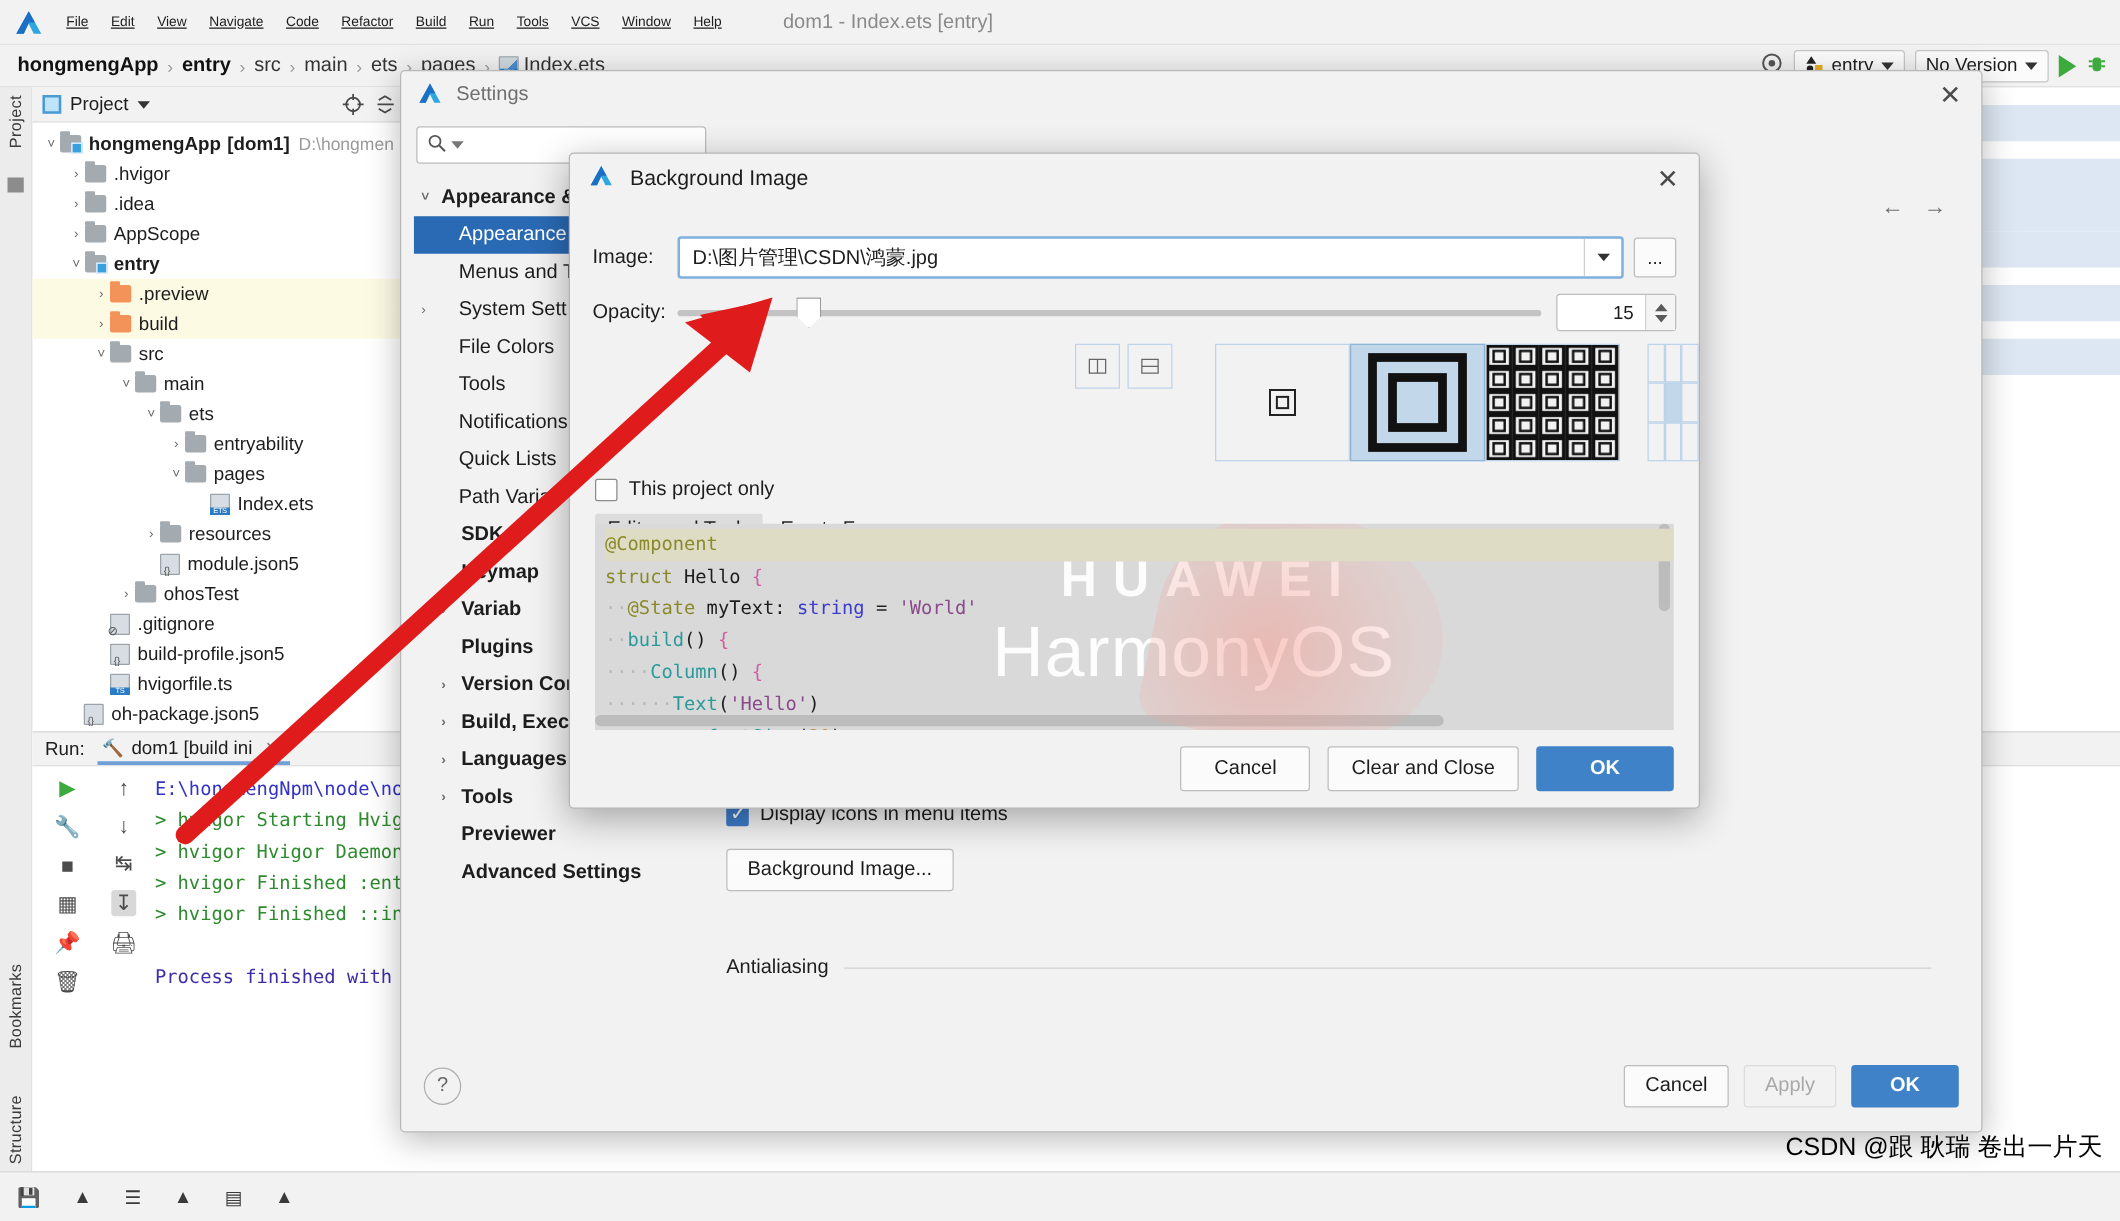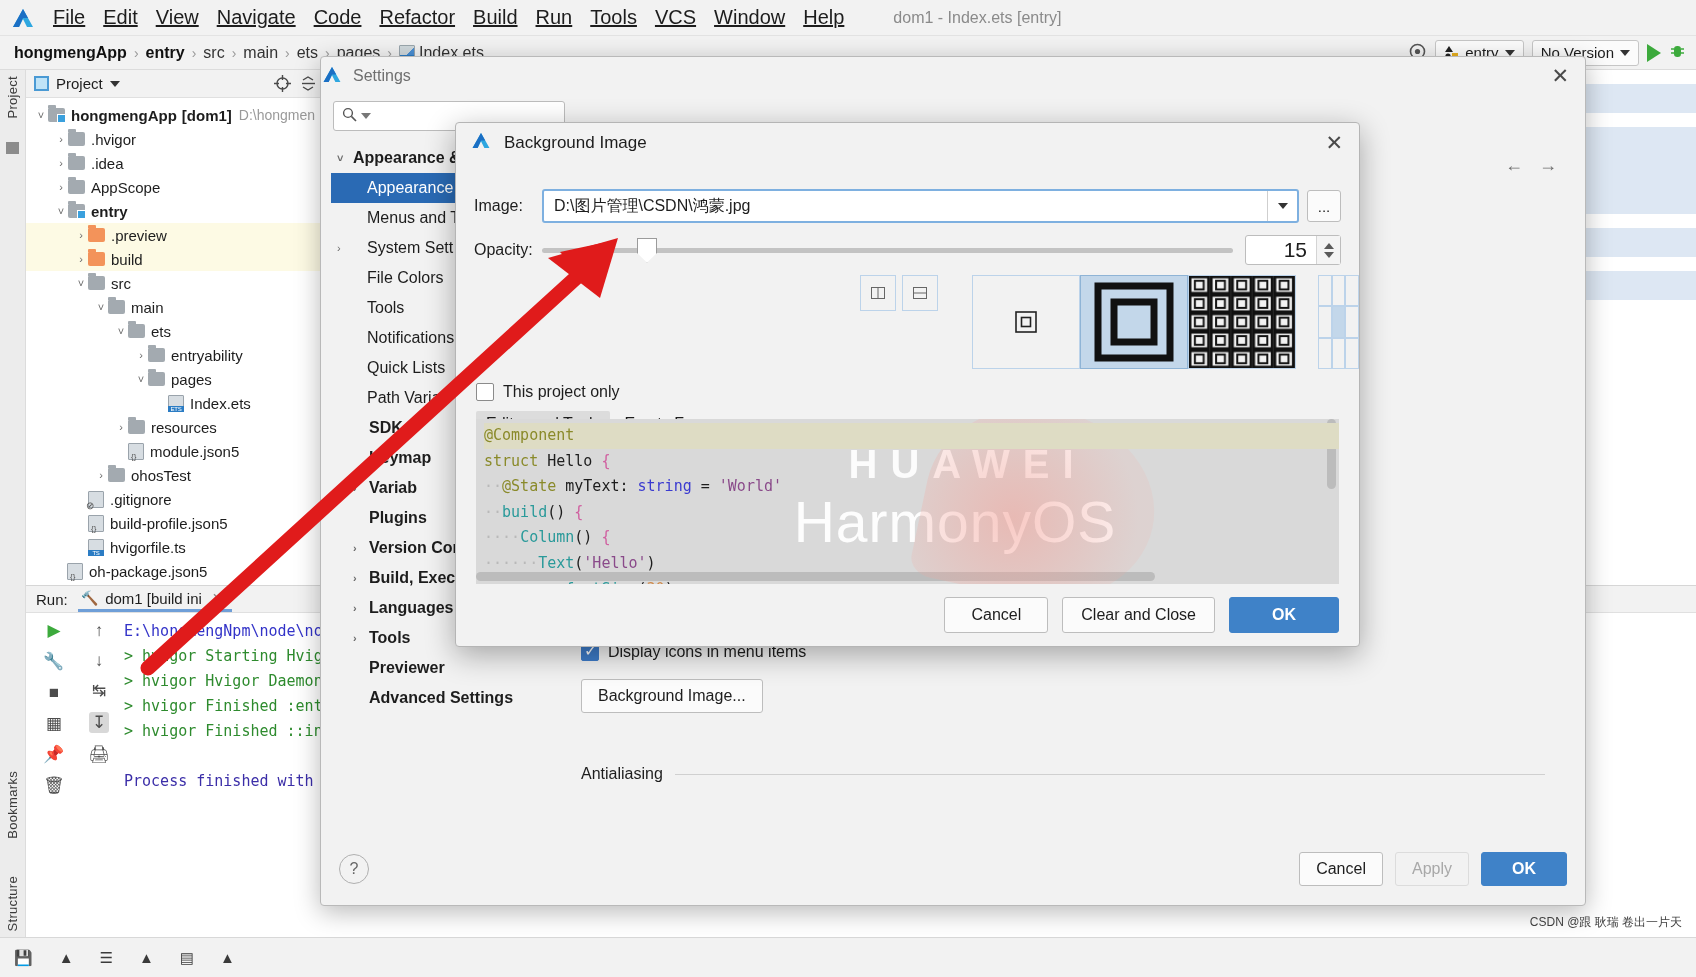--- a/index.html
+++ b/index.html
@@ -16,21 +16,21 @@
   .ide { position:absolute; inset:0; background:#f2f2f2; }
 
   
   .menubar {
     position:absolute; left:0; top:0; width:1696px; height:36px;
     background:#f2f2f2; display:flex; align-items:center;
     border-bottom:1px solid #e3e3e3;
   }
   .ide-logo { width:26px; height:22px; margin-left:10px; margin-right:8px; position:relative; }
   .menu-item {
-    padding:3px 9px; font-size:20px; color:#1d1d1d; cursor:default;
+    padding:3px 9px; font-size:11px; color:#1d1d1d; cursor:default;
     white-space:nowrap;
   }
   .menu-item u { text-decoration:underline; }
   .win-title { margin-left:40px; color:#8a8a8a; font-size:16px; }
 
   
   .crumbbar {
     position:absolute; left:0; top:36px; width:1696px; height:34px;
     background:#f2f2f2; display:flex; align-items:center; padding-left:14px;
     border-bottom:1px solid #dcdcdc;
@@ -138,21 +138,21 @@
   .sb-item{ display:flex; align-items:center; gap:6px; white-space:nowrap;}
 
   
 
   
   .settings {
     position:absolute; left:320px; top:56px; width:1266px; height:850px;
     background:#f2f2f2; border:1px solid #b9b9b9; border-radius:4px;
     box-shadow:0 6px 26px rgba(0,0,0,.28);
   }
-  .st-title { height:38px; display:flex; align-items:center; gap:10px;}
+  .st-title { height:38px; display:flex; align-items:center; padding-left:12px; gap:10px;}
   .st-title .t { color:#6f6f6f; font-size:16px; }
   .st-close { margin-left:auto; margin-right:16px; font-size:21px; color:#4a4a4a; }
   .st-search {
     position:absolute; left:12px; top:44px; width:232px; height:30px;
     border:1px solid #bcbcbc; border-radius:3px; background:#fff;
     display:flex; align-items:center; padding-left:8px; gap:4px; font-size:14px; color:#9a9a9a;
   }
   .st-tree {
     position:absolute; left:10px; top:86px; width:240px; bottom:72px; overflow:hidden; font-size:16px;
   }
@@ -211,21 +211,21 @@
   }
   .dots-btn{ margin-left:8px; width:34px; height:32px; border:1px solid #bdbdbd; background:#fbfbfb;
     border-radius:3px; display:flex; align-items:center; justify-content:center; font-size:15px;}
 
   .slider { flex:1; height:34px; display:flex; align-items:center; position:relative; margin-right:12px;}
   .strack { position:absolute; left:0; right:0; height:5px; background:#c3c3c3; border-radius:3px; }
   .sthumb { position:absolute; left:95px; width:20px; height:25px; background:#fff; border:1px solid #9b9b9b;
      clip-path:polygon(0 0,100% 0,100% 62%,50% 100%,0 62%); }
   .spin { width:96px; height:30px; border:1px solid #bdbdbd; background:#fff; border-radius:3px;
      display:flex; align-items:center; }
-  .spin .val{ flex:1; text-align:right; padding-right:9px; font-size:21px; }
+  .spin .val{ flex:1; text-align:right; padding-right:9px; font-size:15px; }
   .spin .arrows{ width:24px; border-left:1px solid #d4d4d4; height:100%; background:#f4f4f4;
      display:flex; flex-direction:column; align-items:center; justify-content:center; gap:3px;}
   .sp-up{width:0;height:0;border-left:5px solid transparent;border-right:5px solid transparent;border-bottom:6px solid #5a5a5a;}
   .sp-dn{width:0;height:0;border-left:5px solid transparent;border-right:5px solid transparent;border-top:6px solid #5a5a5a;}
 
   .opts { display:flex; align-items:flex-start; gap:0; padding-left:18px; margin-top:8px; }
   .tilegrp{ display:flex; }
   .tile { width:36px; height:36px; border:1px solid #bcd3ea; background:#f2f2f2;
     display:flex; align-items:center; justify-content:center; }
   .bigtile{ width:108px; height:94px; border:1px solid #bcd3ea; display:flex; align-items:center; justify-content:center;}
@@ -264,21 +264,21 @@
   .pscroll i{ position:absolute; left:0; width:80%; height:9px; background:#bcbcbc; border-radius:5px;}
   .pscroll-v{ position:absolute; right:0; top:0; bottom:12px; width:12px;}
   .pscroll-v i{ position:absolute; top:0; width:9px; height:70px; background:#bcbcbc; border-radius:5px;}
 
   .bg-footer{ position:absolute; left:0; right:0; bottom:0; height:62px;
     display:flex; align-items:center; justify-content:flex-end; gap:14px; padding-right:20px;}
 
   
   .arrowOverlay{ position:absolute; left:0; top:0; width:1696px; height:977px; pointer-events:none; z-index:60;}
 
-  .wmark{ position:absolute; right:14px; bottom:46px; color:#404040; font-size:12px; z-index:70;text-align:right;}
+  .wmark{ position:absolute; right:14px; bottom:46px; color:#000000; font-size:20px; z-index:70;text-align:right;}
 </style>
 </head>
 <body>
 
 <div class="ide">
 
   <div class="menubar">
     <div class="ide-logo">
       <svg width="26" height="22" viewBox="0 0 26 22">
           <path d="M13 2 L23 20 L17 20 L13 12 L9 20 L3 20 Z" fill="#2ea7e0"></path>

